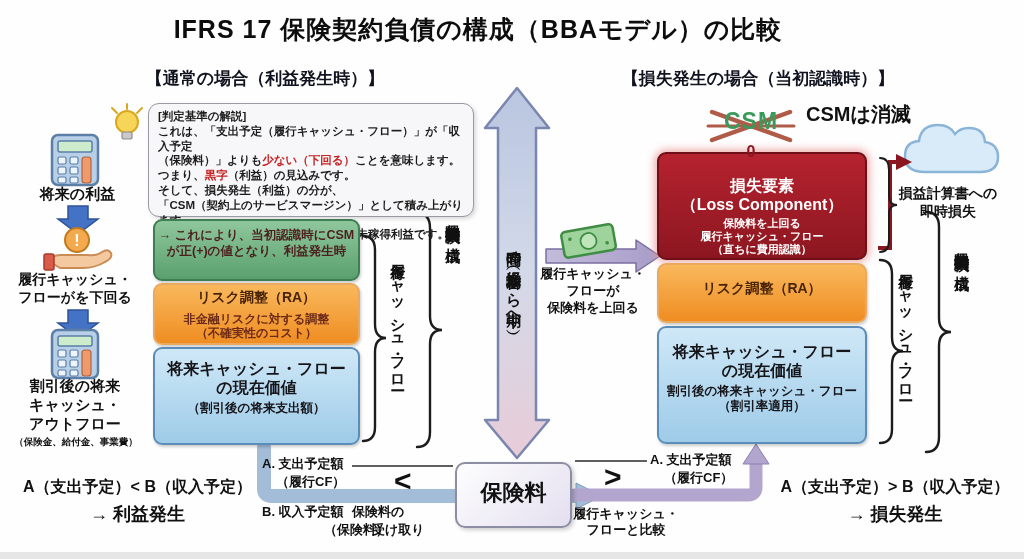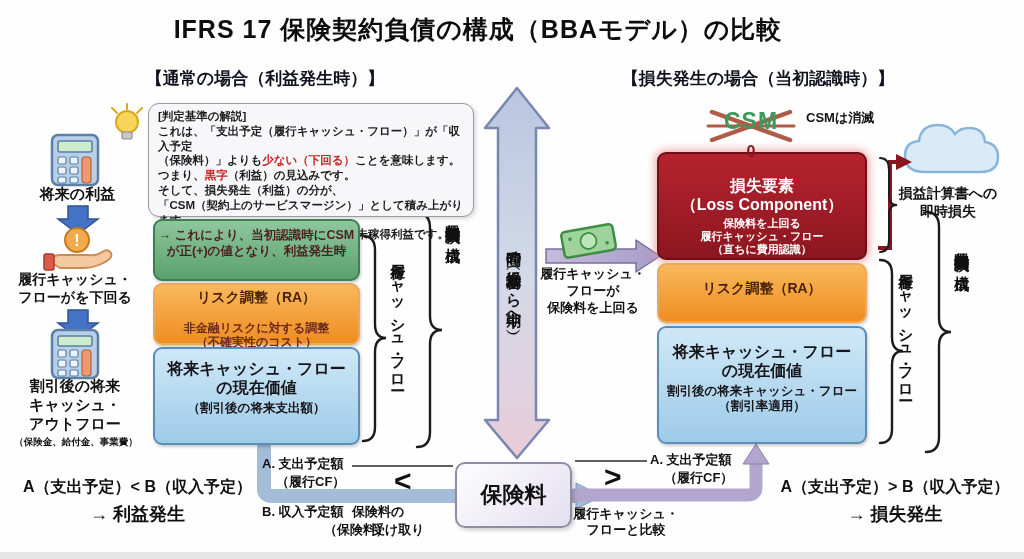--- a/index.html
+++ b/index.html
@@ -39,31 +39,31 @@
   .loss-box  { left:657px; top:152px; width:210px; height:108px;
     background:linear-gradient(#b5232f,#8c1620); border:2px solid #6f0f18;
     box-shadow:0 0 9px 2px rgba(235,150,150,.85); color:#fff; padding-top:22px; }
   .ra-right  { left:657px; top:263px; width:210px; height:60px;
     background:linear-gradient(#f9b85c,#ef8d22); border:2px solid #e9a95f;
     padding-top:15px; }
   .pv-right  { left:657px; top:326px; width:210px; height:118px;
     background:linear-gradient(#cfe8f7,#9ecbe8); border:2px solid #5b8db8;
     padding-top:14px; }
   .ra-title { font-size:14px; color:#4a2408; }
-  .ra-sub   { font-size:12px; color:#6b2a1a; line-height:14px; margin-top:14px; }
+  .ra-sub   { font-size:12px; color:#6b2a1a; line-height:14px; margin-top:5px; }
   .pv-title { font-size:16px; color:#15151a; line-height:19px; }
   .pv-sub   { font-size:12.5px; color:#15151a; margin-top:4px; line-height:15px; }
   .loss-title { font-size:16px; line-height:19px; }
   .loss-sub   { font-size:11px; line-height:13px; margin-top:3px; }
 
   .premium-box {
     left:455px; top:462px; width:117px; height:66px; z-index:2;
     background:linear-gradient(135deg,#fdfdfd,#e4dff0); border:2px solid #8d8da4;
     border-radius:10px; box-shadow:2px 2px 4px rgba(0,0,0,.2);
-    font-size:22px; color:#111; line-height:62px;
+    font-size:22px; color:#111; line-height:62px;font-family:Liberation Mono, monospace;
   }
   .cmp-sign { font-size:30px; color:#111; z-index:3; }
   .small-13 { font-size:13px; }
   .csm-green { color:#3a9a5c; font-size:23px; letter-spacing:1px; }
   .zero-red  { color:#8c1620; font-size:16px; }
   .bottom-strip { left:0; top:552px; width:1024px; height:7px; background:#d2d2d2; opacity:.55; z-index:0; }
 </style>
 </head>
 <body>
 
@@ -236,21 +236,21 @@
 <div class="abs txt vert ctr" style="left:504px; top:140px; height:280px; font-size:15px;">時間の経過（期首から期中へ）</div>
 
 <div class="abs txt ctr" style="left:527px; top:265px; width:132px; font-size:13px; line-height:17px;">
   <div>履行キャッシュ・</div>
   <div>フローが</div>
   <div>保険料を上回る</div>
 </div>
 
 <div class="abs txt ctr csm-green" style="left:711px; top:107px; width:80px;">CSM</div>
 <div class="abs txt ctr zero-red" style="left:711px; top:142px; width:80px;">0</div>
-<div class="abs txt" style="left:806px; top:110px; width:130px; font-size:13px;">CSMは消滅</div>
+<div class="abs txt" style="left:806px; top:102px; width:130px; font-size:20px;">CSMは消滅</div>
 <div class="abs txt ctr" style="left:878px; top:184px; width:140px; font-size:14px; line-height:18px;">
   <div>損益計算書への</div>
   <div>即時損失</div>
 </div>
 
 <div class="abs box ctr loss-box">
   <div class="loss-title">
     <div>損失要素</div>
     <div>（Loss Component）</div>
   </div>

